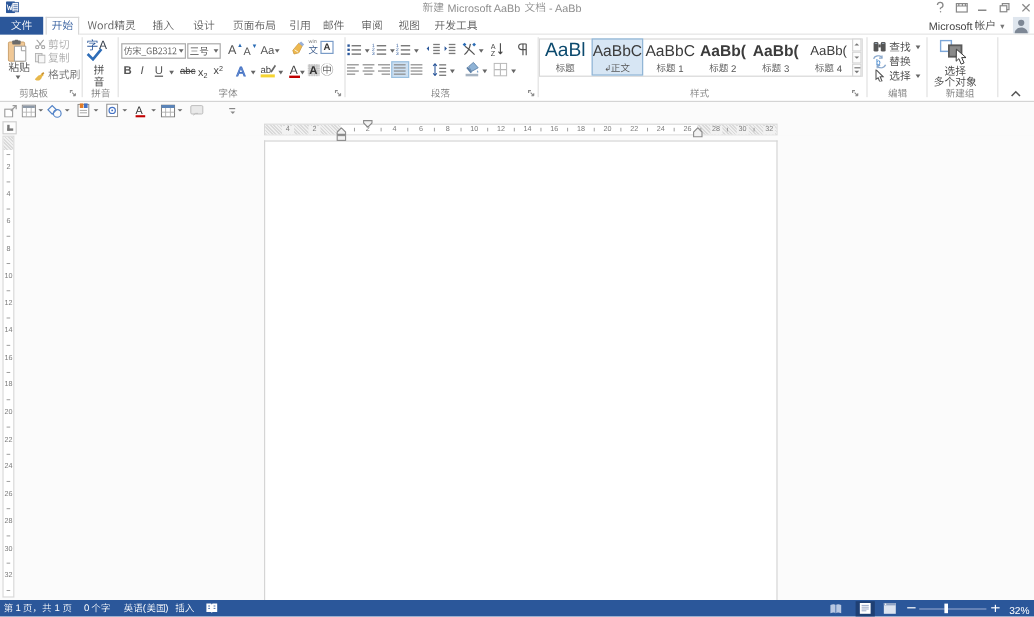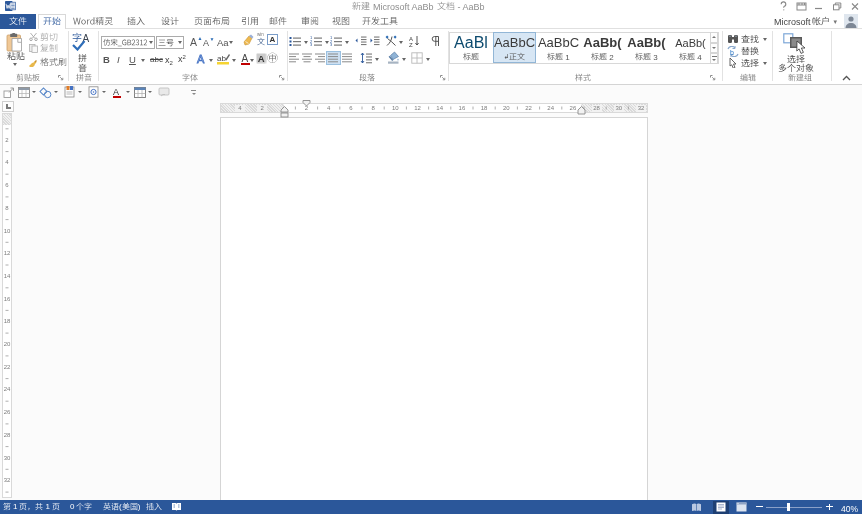--- a/index.html
+++ b/index.html
@@ -619,13 +619,13 @@
     <svg class="abs" style="left:736px;top:502px" width="11" height="10" viewBox="0 0 11 10">
 <rect x="0.5" y="0.5" width="10" height="9" fill="#dce4f0"></rect>
 <rect x="0.5" y="0.5" width="10" height="2" fill="#8fa3c4"></rect>
 <circle cx="2" cy="1.5" r="0.6" fill="#fff"></circle>
     </svg>
     <div class="abs" style="left:756px;top:506.2px;width:6.5px;height:1.2px;background:#fff"></div>
     <div class="abs" style="left:766px;top:506.5px;width:56px;height:1px;background:#8aa0c8"></div>
     <div class="abs" style="left:787px;top:503px;width:2.5px;height:8px;background:#fff"></div>
     <div class="abs" style="left:826px;top:506.2px;width:6.5px;height:1.2px;background:#fff"></div>
     <div class="abs" style="left:828.6px;top:503.5px;width:1.2px;height:6.5px;background:#fff"></div>
-    <div class="abs" style="left:841px;top:503.5px;font-size:8.5px;color:#fff">40%</div>
+    <div class="abs" style="left:841px;top:503.5px;font-size:8.5px;color:#fff">32%</div>
   </div>
 </body></html>

